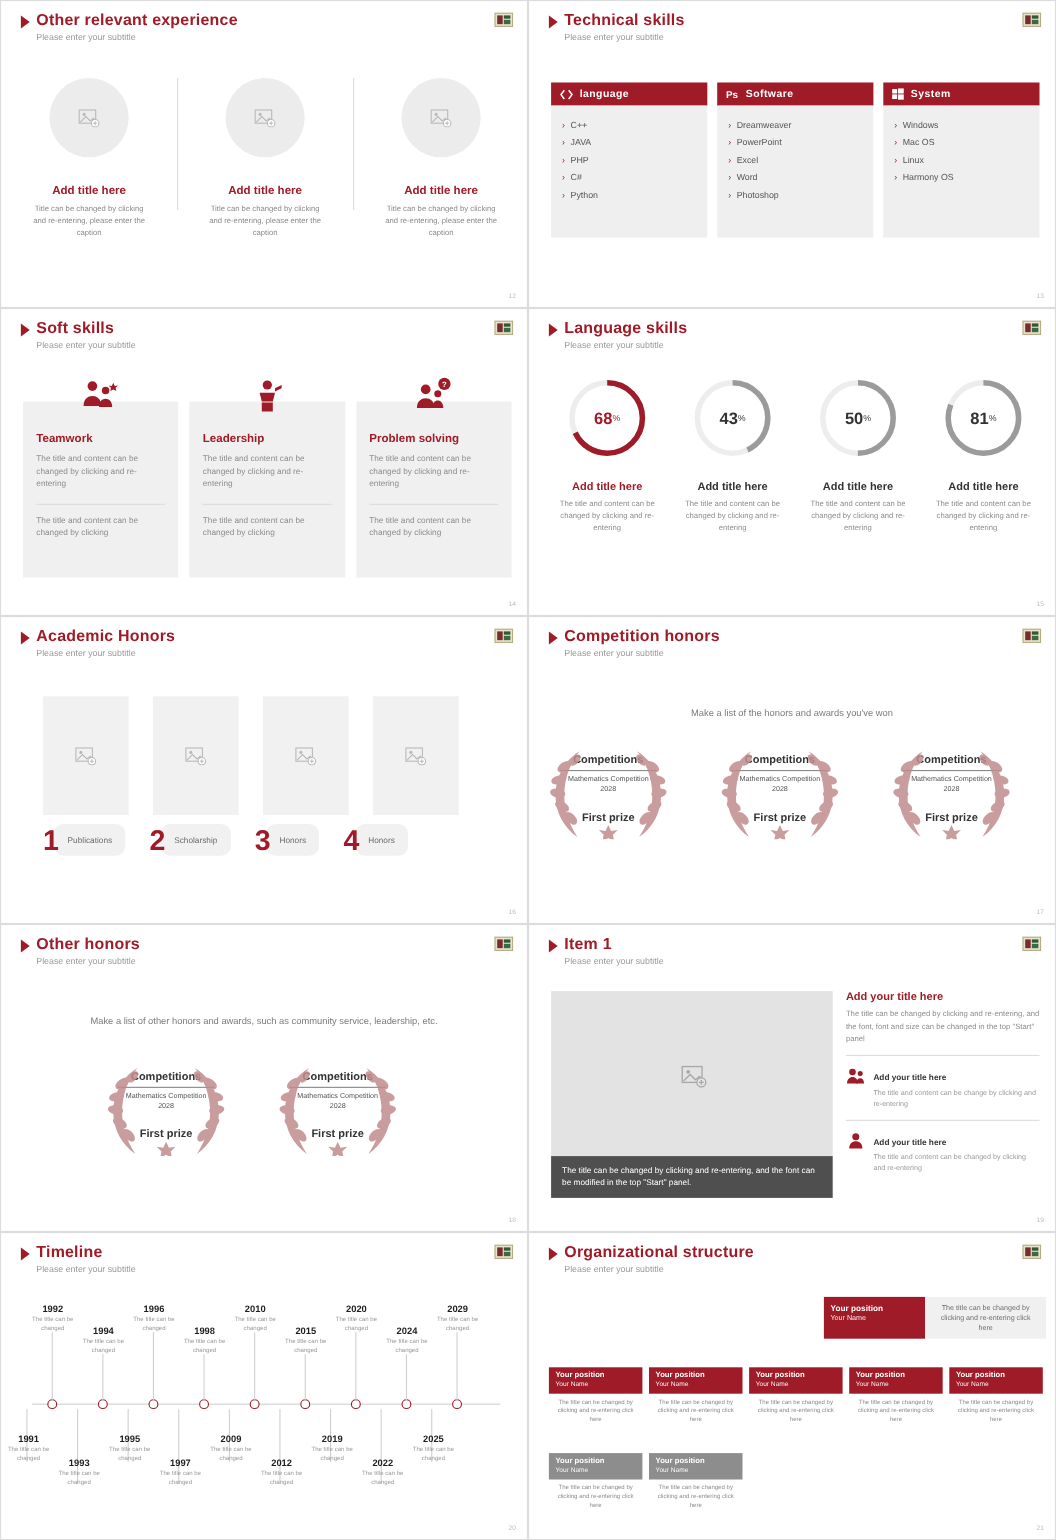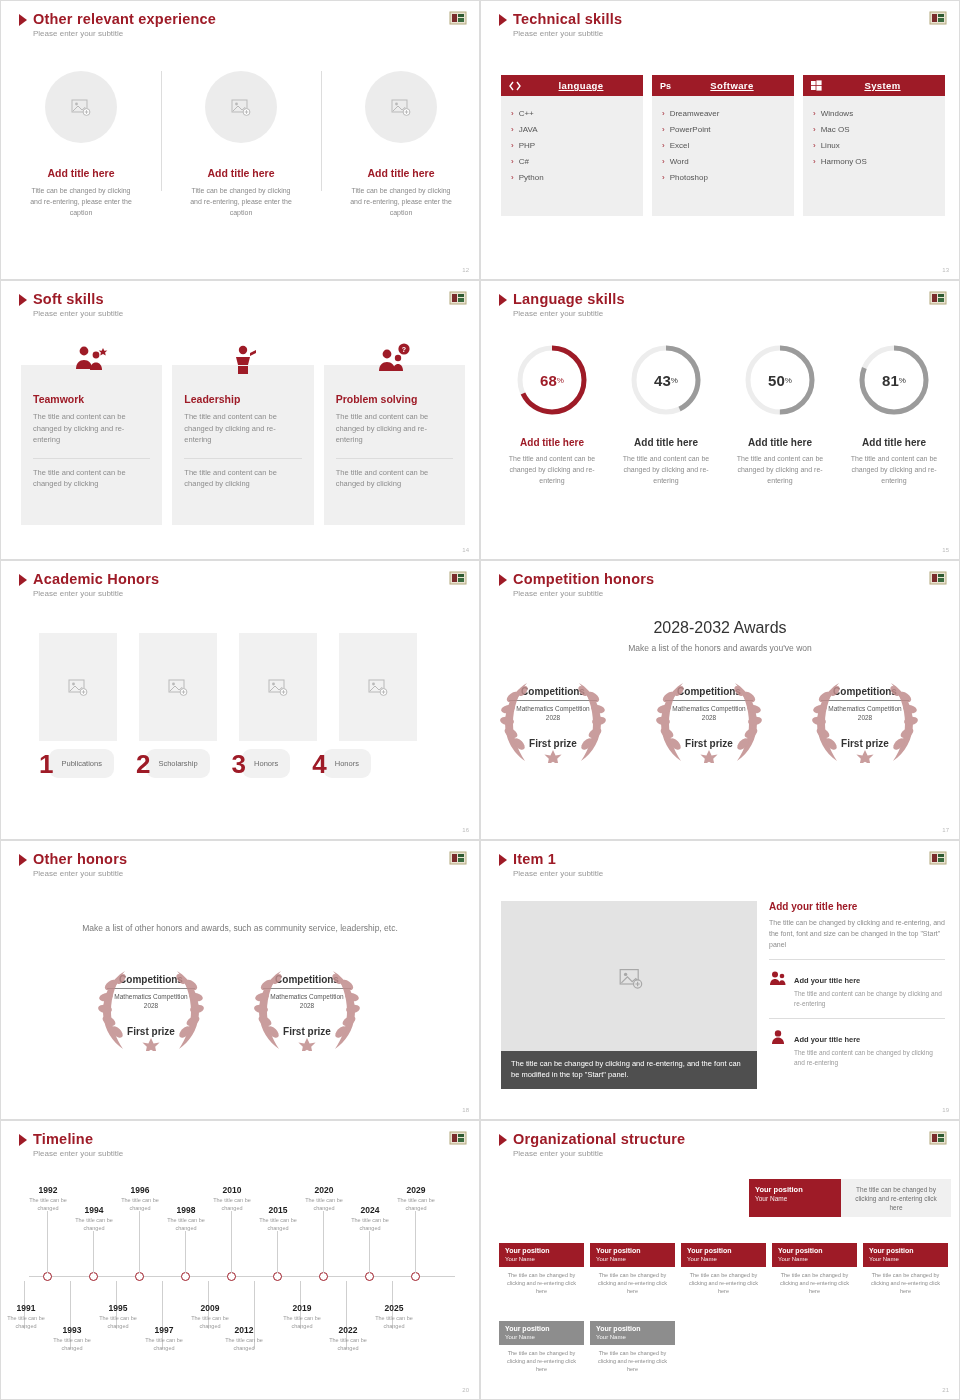--- a/index.html
+++ b/index.html
@@ -63,21 +63,21 @@
   .s12-circ { width:72px;height:72px;border-radius:50%;background:#ececec; display:flex;align-items:center;justify-content:center;}
   .s12-t { color:#9e1b27; font-weight:bold; font-size:10.5px; margin-top:24px; }
   .s12-d { font-size:7px; color:#8a8a8a; line-height:11px; text-align:center; width:104px; margin-top:6px; }
   .s12-div { position:absolute; top:0; width:1px; height:120px; background:#ddd; }
 
   
   .s13-wrap { position:absolute; top:74px; left:20px; width:444px; display:flex; gap:9px; }
   .s13-card { flex:1; }
   .s13-hd { height:21px; background:#9e1b27; color:#fff; display:flex; align-items:center; padding:0 8px; font-size:9.5px; font-weight:bold; }
   .s13-hd .ic { margin-right:6px; display:flex; align-items:center; }
-  .s13-hd .lbl { flex:1; text-align:center; letter-spacing:.4px;text-decoration:underline; }
+  .s13-hd .lbl { flex:1; letter-spacing:.4px; }
   .s13-body { background:#efefef; padding:10px 10px 14px 10px; min-height:120px; }
   .s13-li { font-size:8px; color:#555; line-height:16px; display:flex; }
   .s13-li .b { color:#9e1b27; margin-right:5px; font-size:8px; }
 
   
   .s14-wrap { position:absolute; top:84px; left:20px; width:444px; display:flex; gap:10px; }
   .s14-card { flex:1; background:#f0f0f0; padding:28px 12px 12px 12px; position:relative; min-height:160px; }
   .s14-ic { position:absolute; top:-28px; left:50%; transform:translateX(-50%); width:46px;height:46px; display:flex;align-items:center;justify-content:center; }
   .s14-t { color:#9e1b27; font-weight:bold; font-size:10.5px; margin-bottom:6px; }
   .s14-p { font-size:7.5px; color:#8d8d8d; line-height:11.5px; }
@@ -562,21 +562,20 @@
       <div class="sl-sub">Please enter your subtitle</div>
     </div>
     <div class="logo">
       <svg width="18" height="18" viewBox="0 0 18 18">
           <rect x="1" y="3" width="16" height="12" fill="#e9e3d2" stroke="#b4a97e"></rect>
           <rect x="3" y="5" width="5" height="8" fill="#7a2b2b"></rect>
           <rect x="9" y="5" width="6" height="3" fill="#2f5a32"></rect>
           <rect x="9" y="9" width="6" height="4" fill="#3b6b3e"></rect>
         </svg>
     </div>
-    <div class="aw-title">2028-2032 Awards</div>
     <div class="aw-sub">Make a list of the honors and awards you've won</div>
     <div class="laurels">
       <div class="laurel">
         <span class="lv">
           <svg width="140" height="92" viewBox="0 0 140 92">
               <g fill="#c08c8c" opacity=".85">
                 <path d="M44 12c-14 8-22 24-22 40s8 30 20 38c-8-12-12-24-12-38s5-30 14-40z"></path>
                 <ellipse cx="30" cy="26" rx="7" ry="4" transform="rotate(-35 30 26)"></ellipse>
                 <ellipse cx="25" cy="38" rx="7" ry="4" transform="rotate(-15 25 38)"></ellipse>
                 <ellipse cx="24" cy="50" rx="7" ry="4" transform="rotate(10 24 50)"></ellipse>
@@ -899,21 +898,21 @@
         </div>
 
       <div class="tl-lab" style="left:24px; top:152px">
           <div class="tl-y">1993</div>
           <div class="tl-d">The title can be changed</div>
         </div>
       <div class="tl-lab" style="left:116px; top:152px">
           <div class="tl-y">1997</div>
           <div class="tl-d">The title can be changed</div>
         </div>
-      <div class="tl-lab" style="left:196px; top:152px">
+      <div class="tl-lab" style="left:208px; top:152px">
           <div class="tl-y">2012</div>
           <div class="tl-d">The title can be changed</div>
         </div>
       <div class="tl-lab" style="left:300px; top:152px">
           <div class="tl-y">2022</div>
           <div class="tl-d">The title can be changed</div>
         </div>
     </div>
     <div class="pagenum">20</div>
   </div>

